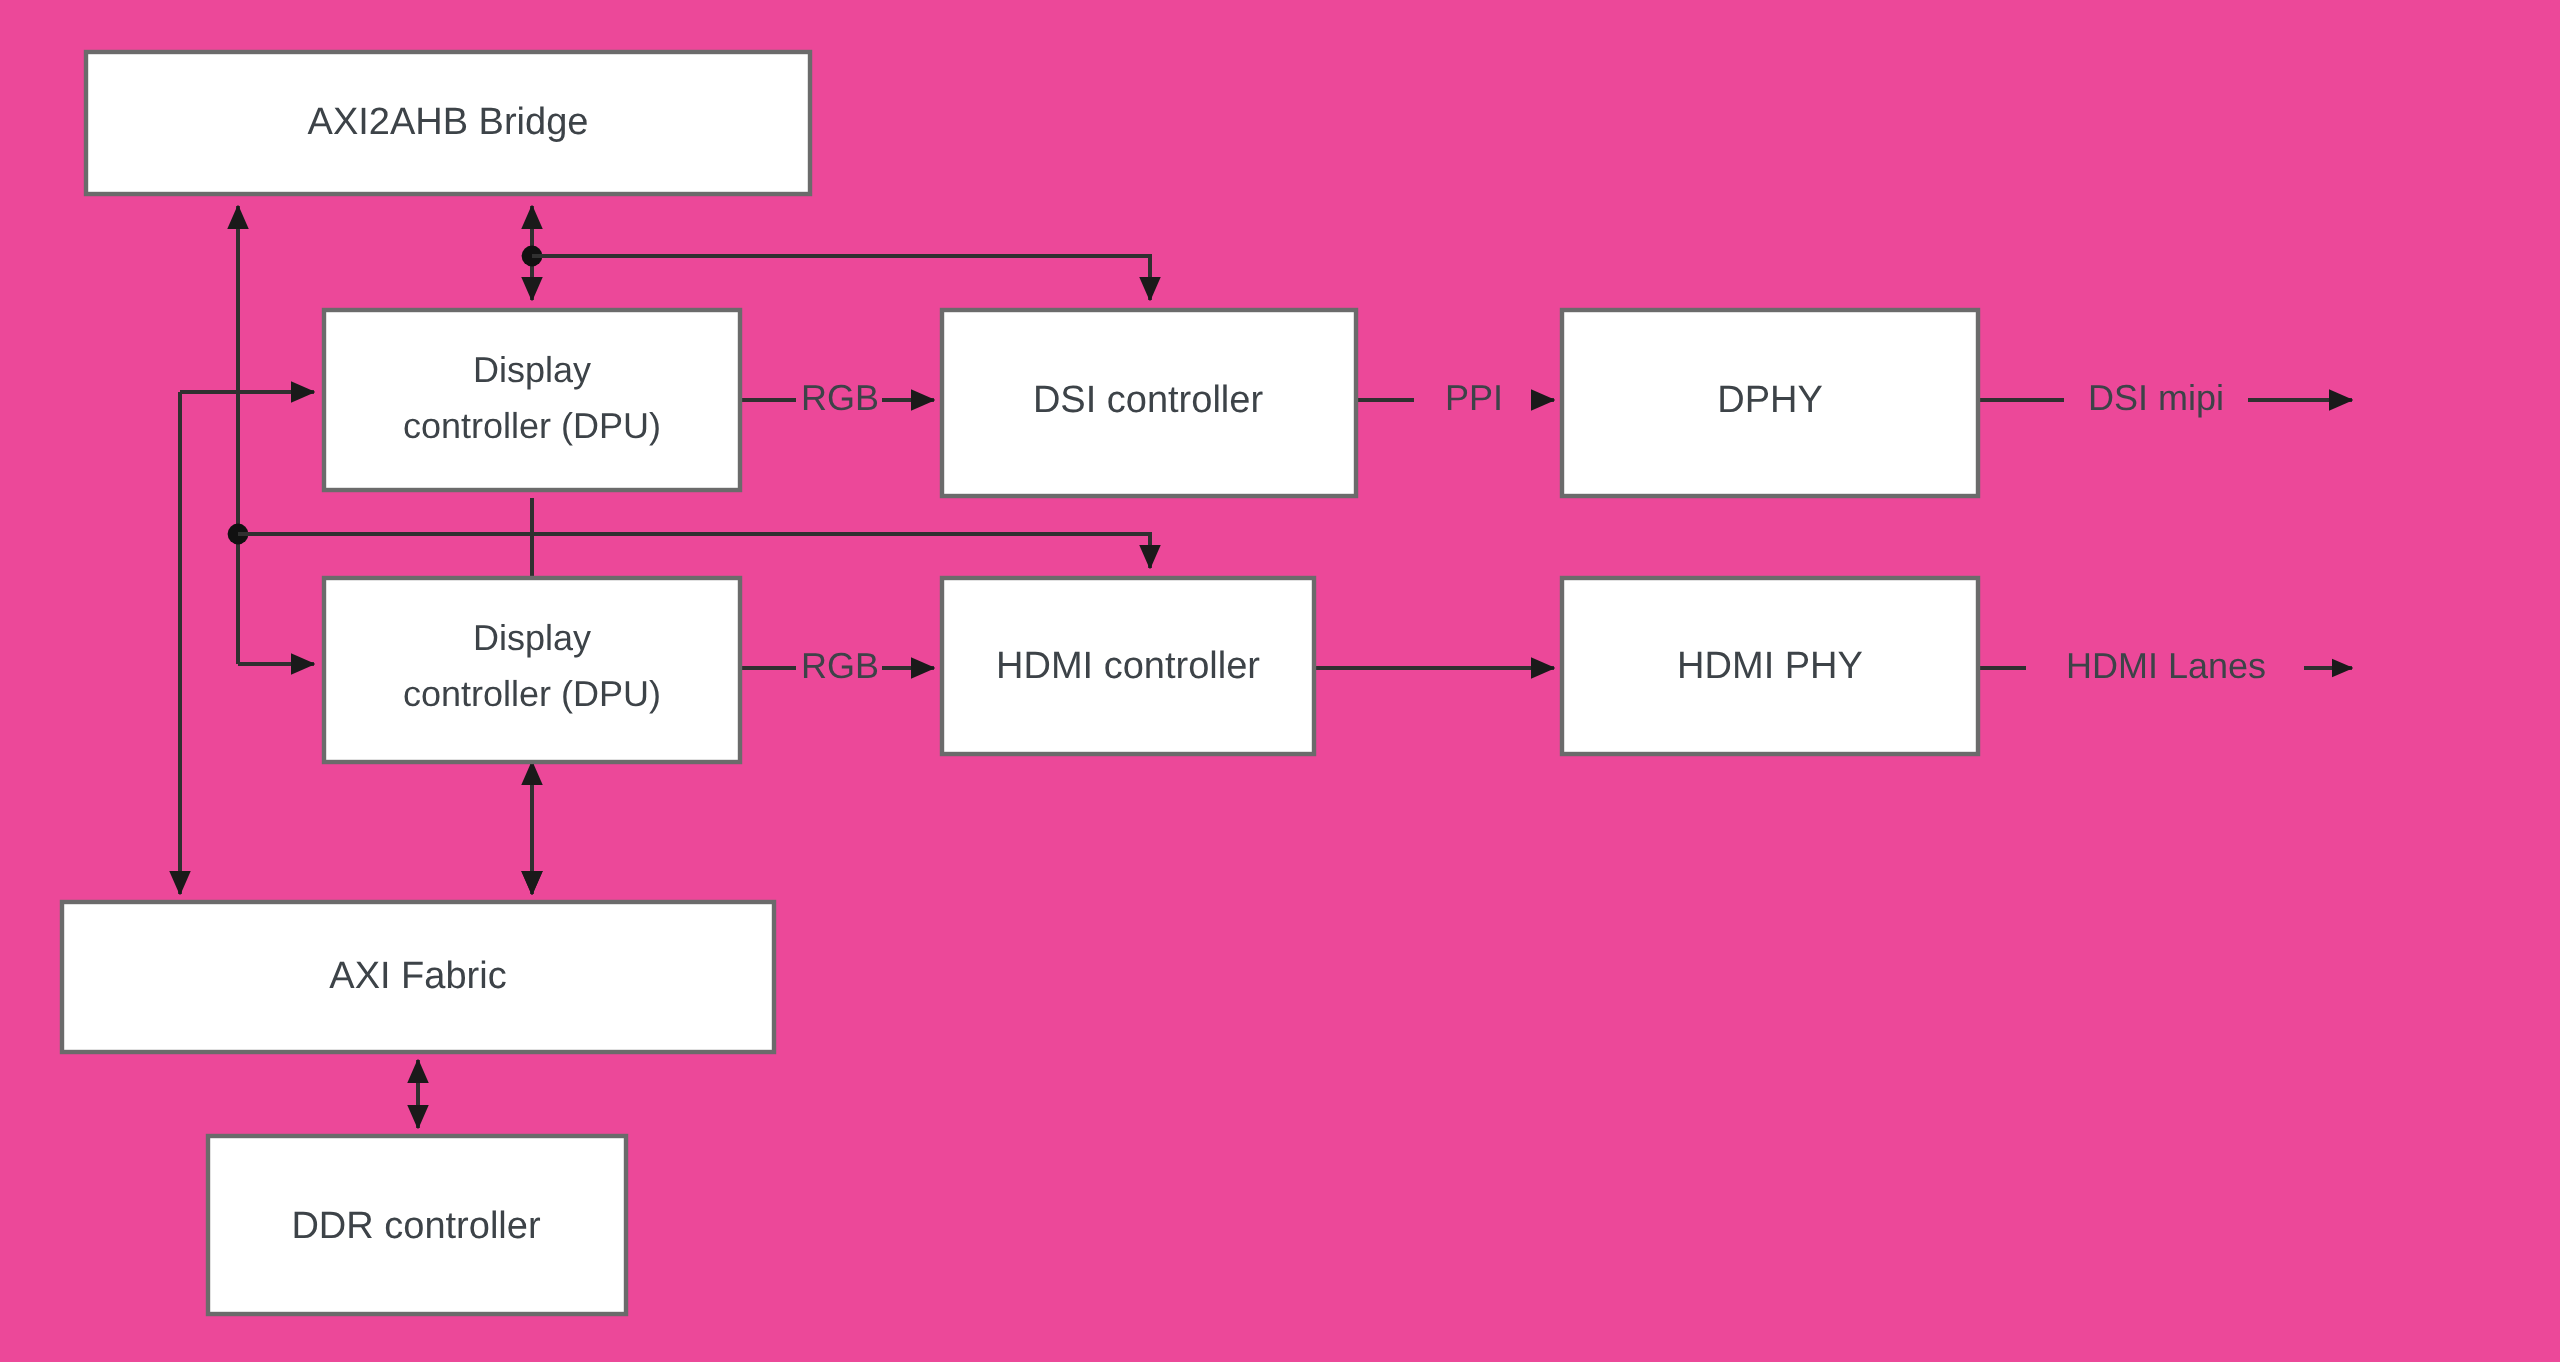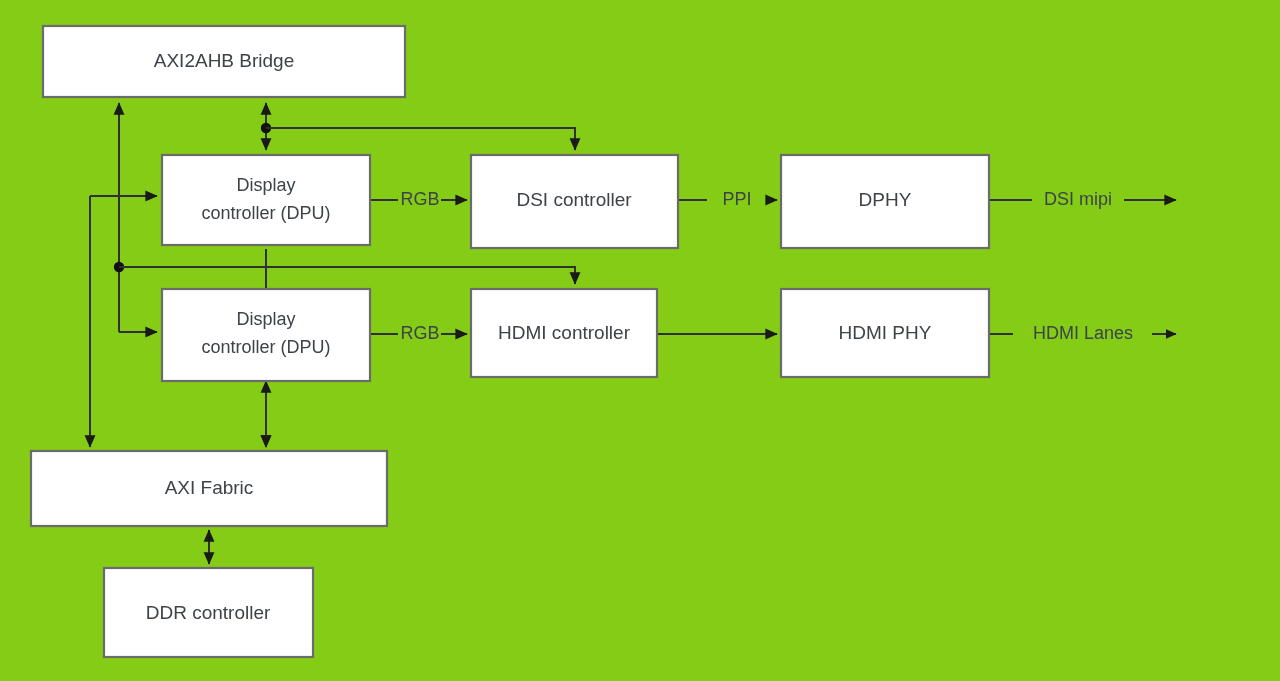--- a/index.html
+++ b/index.html
@@ -8,21 +8,21 @@
     padding: 0;
     background: #ffffff;
   }
   body {
     font-family: "Liberation Sans", sans-serif;
   }
   #canvas {
     position: relative;
     width: 1280px;
     height: 681px;
-    background: #84cc16;
+    background: #ec4899;
     overflow: hidden;
   }
   svg#diagram {
     position: absolute;
     inset: 0;
     width: 1280px;
     height: 681px;
     display: block;
   }
   .blk-rect {

